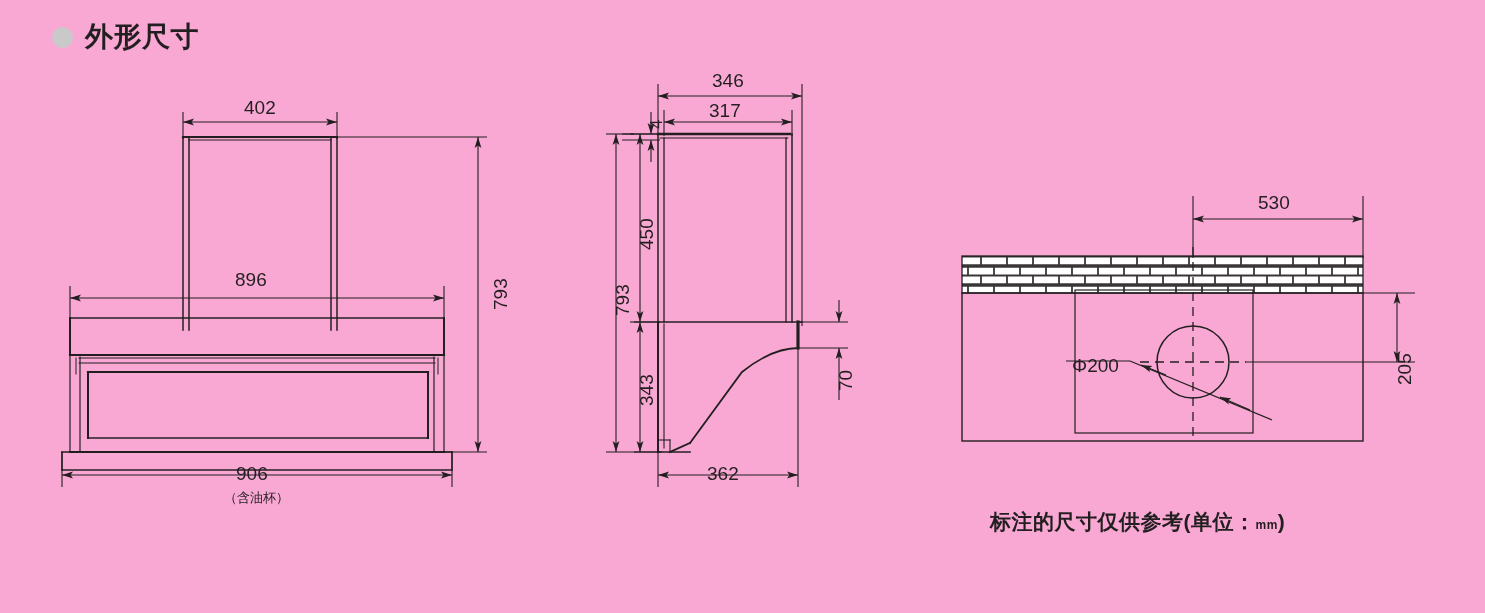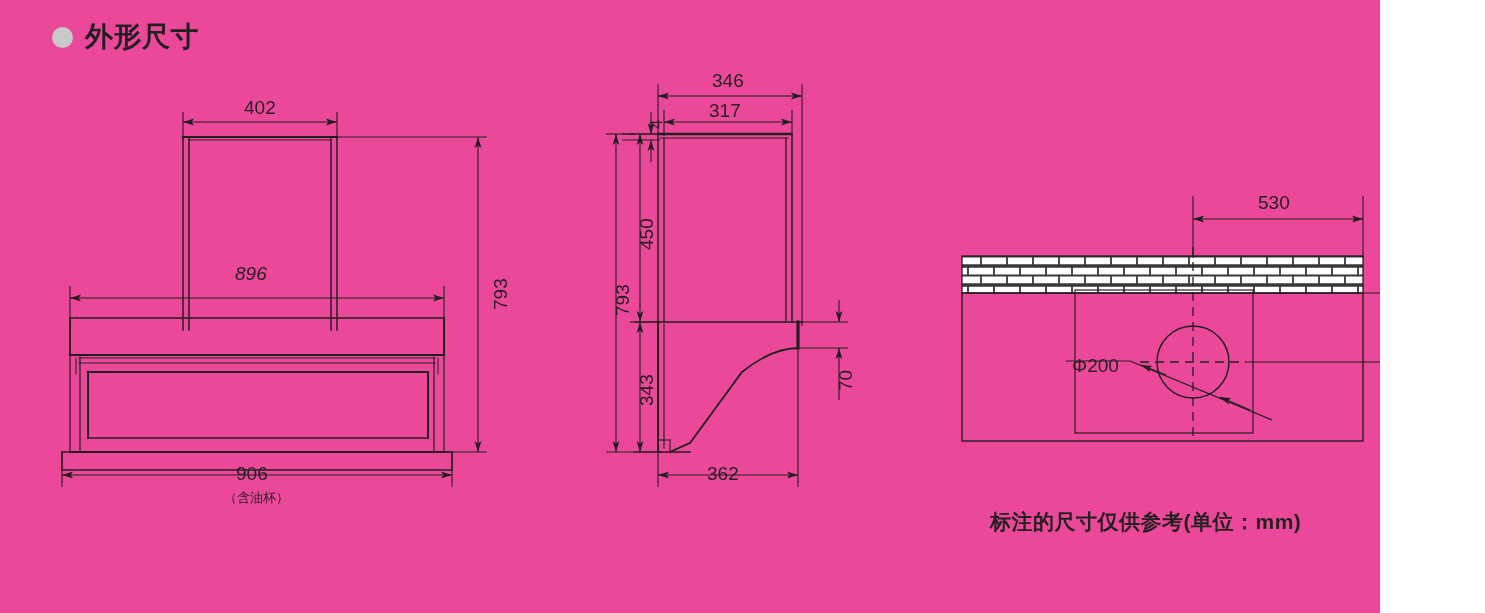--- a/index.html
+++ b/index.html
@@ -5,23 +5,23 @@
   html, body {
     margin: 0;
     padding: 0;
     background: #ffffff;
   }
   body {
     font-family: "Liberation Sans", "DejaVu Sans", sans-serif;
   }
   #page {
     position: relative;
-    width: 1380px;
+    width: 1485px;
     height: 613px;
-    background: #ec4899;
+    background: #f9a8d4;
     overflow: hidden;
   }
   .section-title {
     position: absolute;
     display: flex;
     align-items: center;
     gap: 12px;
     white-space: nowrap;
   }
   .bullet {
@@ -66,21 +66,21 @@
     white-space: nowrap;
   }
   .footer-note {
     position: absolute;
     font-size: 21px;
     font-weight: bold;
     color: #231f20;
     white-space: nowrap;
     letter-spacing: 0.5px;
   }
-  .mm-unit { font-size: 21px; }
+  .mm-unit { font-size: 12px; }
 </style>
 </head>
 <body>
 
 <div id="page">
 
   <div class="section-title" id="title-left">
     <span class="bullet"></span>
     <span class="title-text">外形尺寸</span>
   </div>
@@ -240,21 +240,21 @@
       <path d="M1363,196 V258" stroke="#231f20" stroke-width="1.1" fill="none"></path>
       <path d="M1193,219 H1363" stroke="#231f20" stroke-width="1.1" fill="none" marker-start="url(#arrL)" marker-end="url(#arrR)"></path>
 
       <path d="M1363,293 H1415" stroke="#231f20" stroke-width="1.1" fill="none"></path>
       <path d="M1246,362 H1415" stroke="#231f20" stroke-width="1.1" fill="none"></path>
       <path d="M1397,293 V362" stroke="#231f20" stroke-width="1.1" fill="none" marker-start="url(#arrL)" marker-end="url(#arrR)"></path>
     </g>
   </svg>
 
   <div class="dim-label" style="left:244px; top:97px;">402</div>
-  <div class="dim-label" style="left:235px; top:263px;font-style:italic;">896</div>
+  <div class="dim-label" style="left:235px; top:269px;">896</div>
   <div class="dim-label rot" style="left:490px; top:310px;">793</div>
   <div class="dim-label" style="left:236px; top:463px;">906</div>
   <div class="sub-label" style="left:216px; top:489px;margin-left:8px;">（含油杯）</div>
 
   <div class="dim-label" style="left:712px; top:70px;">346</div>
   <div class="dim-label" style="left:700px; top:100px;margin-left:9px;">317</div>
   <div class="dim-label rot" style="left:647px; top:129px; font-size:17px;">4</div>
   <div class="dim-label rot" style="left:636px; top:250px;">450</div>
   <div class="dim-label rot" style="left:612px; top:316px;">793</div>
   <div class="dim-label rot" style="left:636px; top:406px;">343</div>

